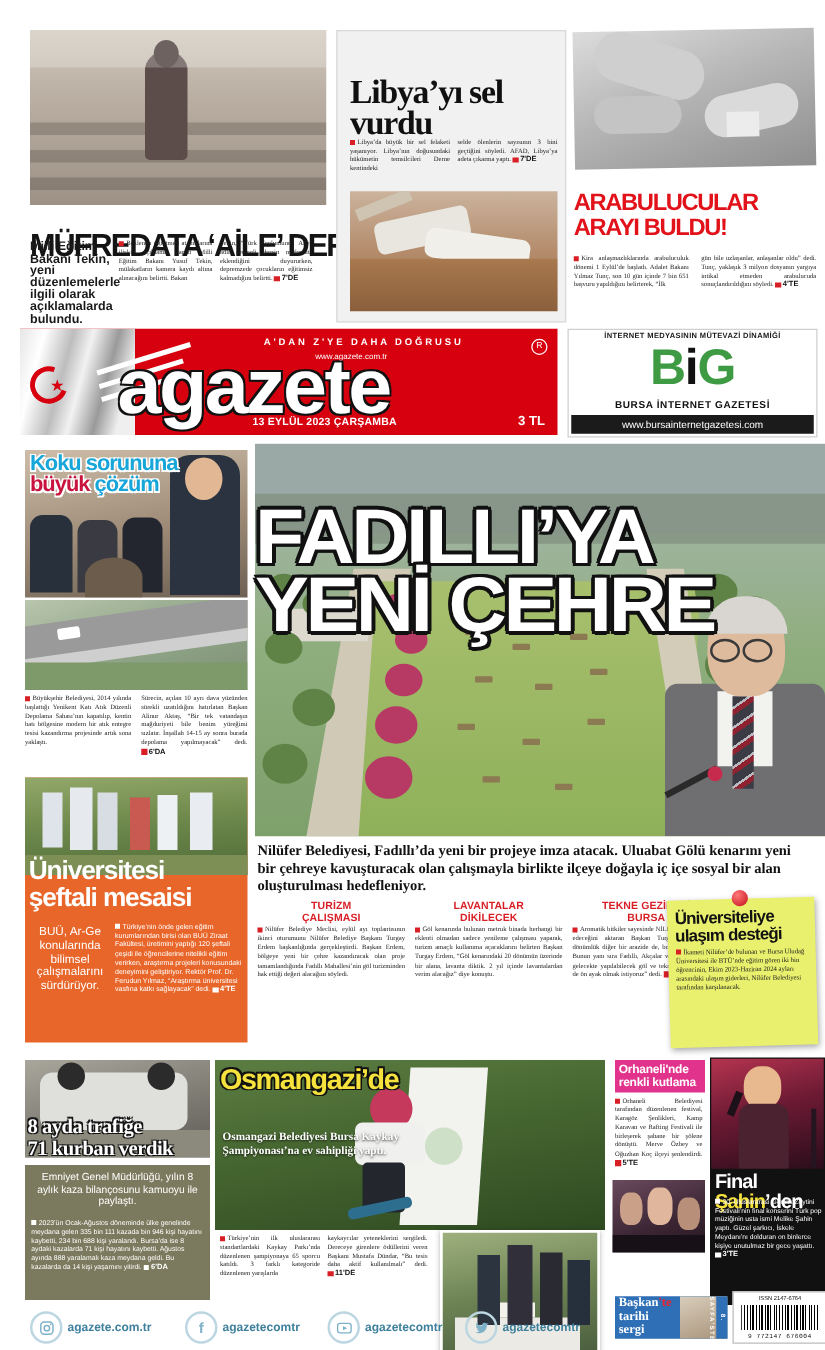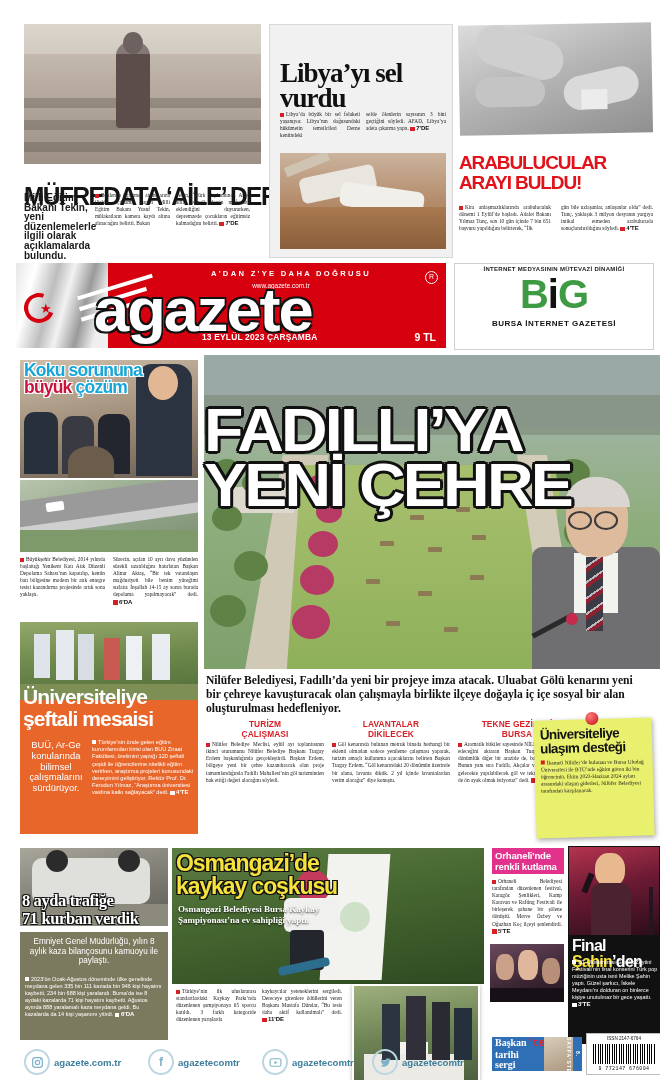--- a/index.html
+++ b/index.html
@@ -219,21 +219,21 @@
   .sah .c .sq{background:#fff;}
   .sah .pg{color:#fff;}
   .sah .pg .sq{background:#fff;}
 
   
   .izn{position:absolute;left:484px;top:1029px;width:90px;height:34px;background:#2f6fb5;overflow:hidden;}
   .izn .img{position:absolute;right:0;top:0;width:38px;height:34px;
      background:linear-gradient(160deg,#d8cdbb 0%,#a8937a 100%);}
   .izn h5{position:absolute;left:3px;top:1px;margin:0;width:48px;color:#fff;
      font-family:"Liberation Serif",serif;font-weight:bold;font-size:10px;line-height:10.6px;}
-  .izn h5 .r{color:#f0222c;font-family:Liberation Mono, monospace;}
+  .izn h5 .r{color:#f0222c;}
   .izn .vert{position:absolute;right:0;top:0;width:9px;height:34px;background:#2f6fb5;color:#fff;
      font-size:5px;writing-mode:vertical-rl;text-align:center;letter-spacing:1px;font-weight:bold;
      line-height:9px;}
 
   
   .bc{position:absolute;left:578px;top:1025px;width:74px;height:40px;background:#fff;border:1px solid #bdbdbd;}
   .bc .issn{position:absolute;left:0;top:2px;width:100%;text-align:center;font-size:4.6px;color:#111;}
   .bc .bars{position:absolute;left:6px;top:10px;width:62px;height:20px;
      background:repeating-linear-gradient(90deg,#000 0 1px,#fff 1px 2px,#000 2px 3.2px,#fff 3.2px 5px,
      #000 5px 5.8px,#fff 5.8px 7px);}
@@ -308,30 +308,31 @@
     </div>
     <div class="ray" style="left:60px;top:22px;width:78px;"></div>
     <div class="ray" style="left:62px;top:34px;width:70px;"></div>
     <div class="ray" style="left:64px;top:46px;width:60px;"></div>
     <div class="slog">A'DAN Z'YE DAHA DOĞRUSU</div>
     <div class="url">www.agazete.com.tr</div>
     <div class="logo">agazete</div>
     <div class="reg">R</div>
     <div class="datebar">
       <span class="date">13 EYLÜL 2023 ÇARŞAMBA</span>
-      <span class="price">9 TL</span>
+      <span class="price">3 TL</span>
     </div>
   </div>
 
   <div class="bigbox">
     <div class="t">İNTERNET MEDYASININ MÜTEVAZİ DİNAMİĞİ</div>
     <div class="lg">
       <span class="g">B</span><span class="i">i</span><span class="g">G</span>
     </div>
     <div class="s">BURSA İNTERNET GAZETESİ</div>
+    <div class="u">www.bursainternetgazetesi.com</div>
   </div>
 
   <div class="koku">
     <div class="img1">
       <div style="position:absolute;right:6px;top:4px;width:56px;height:112px;background:#2c3340;border-radius:16px 16px 0 0;"></div>
       <div style="position:absolute;right:20px;top:6px;width:30px;height:34px;border-radius:50%;background:#e2b894;"></div>
       <div style="position:absolute;left:4px;top:52px;width:34px;height:62px;background:#28303c;border-radius:10px 10px 0 0;"></div>
       <div style="position:absolute;left:42px;top:56px;width:32px;height:58px;background:#3a3a42;border-radius:10px 10px 0 0;"></div>
       <div style="position:absolute;left:78px;top:54px;width:32px;height:60px;background:#23262e;border-radius:10px 10px 0 0;"></div>
       <div style="position:absolute;left:48px;top:86px;width:46px;height:32px;border-radius:50% 50% 0 0;background:#6b5c4c;"></div>
@@ -431,21 +432,21 @@
     <div class="img">
       <div style="position:absolute;left:14px;top:12px;width:16px;height:44px;background:#dfe4ea;"></div>
       <div style="position:absolute;left:36px;top:8px;width:18px;height:50px;background:#e6e9ee;"></div>
       <div style="position:absolute;left:58px;top:12px;width:16px;height:46px;background:#d8dde4;"></div>
       <div style="position:absolute;left:84px;top:16px;width:16px;height:42px;background:#c85a52;"></div>
       <div style="position:absolute;left:106px;top:14px;width:16px;height:44px;background:#eef1f4;"></div>
       <div style="position:absolute;left:132px;top:12px;width:18px;height:46px;background:#e9ecf0;"></div>
       <div style="position:absolute;left:0;bottom:0;width:100%;height:16px;background:#7d8f54;"></div>
     </div>
     <h3>
-      <span>Üniversiteliye</span><br><span>şeftali mesaisi</span>
+      <span>Üniversitesi</span><br><span>şeftali mesaisi</span>
     </h3>
     <div class="lede">BUÜ, Ar-Ge konularında bilimsel çalışmalarını sürdürüyor.</div>
     <div class="c"><span class="sq" style="display:inline-block;width:4px;height:4px;background:#fff;margin-right:2px;"></span><span>Türkiye’nin önde gelen eğitim kurumlarından birisi olan BUÜ Ziraat Fakültesi, üretimini yaptığı 120 şeftali çeşidi ile öğrencilerine nitelikli eğitim verirken, araştırma projeleri konusundaki deneyimini geliştiriyor. Rektör Prof. Dr. Ferudun Yılmaz, “Araştırma üniversitesi vasfına katkı sağlayacak” dedi.</span>
       <span class="pg"><span class="sq"></span><span>4'TE</span></span>
     </div>
   </div>
 
   <div class="traf">
     <div class="img">
       <div style="position:absolute;left:12px;top:10px;width:118px;height:46px;background:#dfdfdc;border-radius:10px;"></div>
@@ -467,21 +468,21 @@
   <div class="kay">
     <div class="img">
       <div style="position:absolute;left:152px;top:6px;width:62px;height:126px;background:#f2f2ee;transform:skewX(-4deg);"></div>
       <div style="position:absolute;left:168px;top:54px;width:30px;height:30px;border-radius:50%;background:#cfe0c8;"></div>
       <div style="position:absolute;left:124px;top:22px;width:34px;height:34px;border-radius:50%;background:#c4395c;"></div>
       <div style="position:absolute;left:112px;top:50px;width:56px;height:34px;background:#f0f0ee;border-radius:6px;"></div>
       <div style="position:absolute;left:118px;top:82px;width:34px;height:40px;background:#23262c;border-radius:4px;"></div>
       <div style="position:absolute;left:106px;top:114px;width:52px;height:9px;background:#2d6e8e;border-radius:4px;transform:rotate(-12deg);"></div>
     </div>
     <h3>
-      <span>Osmangazi’de</span><br><span>kaykay coşkusu</span>
+      <span>Osmangazi’de</span><br>
     </h3>
     <div class="deck">Osmangazi Belediyesi Bursa Kaykay Şampiyonası’na ev sahipliği yaptı.</div>
     <div class="body-txt c-a"><span class="sq"></span><span>Türkiye’nin ilk uluslararası standartlardaki Kaykay Parkı’nda düzenlenen şampiyonaya 65 sporcu katıldı. 3 farklı kategoride düzenlenen yarışlarda</span></div>
     <div class="body-txt c-b"><span>kaykaycılar yeteneklerini sergiledi. Dereceye girenlere ödüllerini veren Başkanı Mustafa Dündar, “Bu tesis daha aktif kullanılmalı” dedi.</span>
       <span class="pg"><span class="sq"></span><span>11'DE</span></span>
     </div>
     <div class="img2">
       <div style="position:absolute;left:10px;bottom:0;width:100px;height:26px;background:#eceae4;"></div>
       <div style="position:absolute;left:44px;bottom:26px;width:30px;height:12px;background:#f4f2ec;"></div>
       <div style="position:absolute;left:28px;top:18px;width:18px;height:56px;background:#2c3440;"></div>

